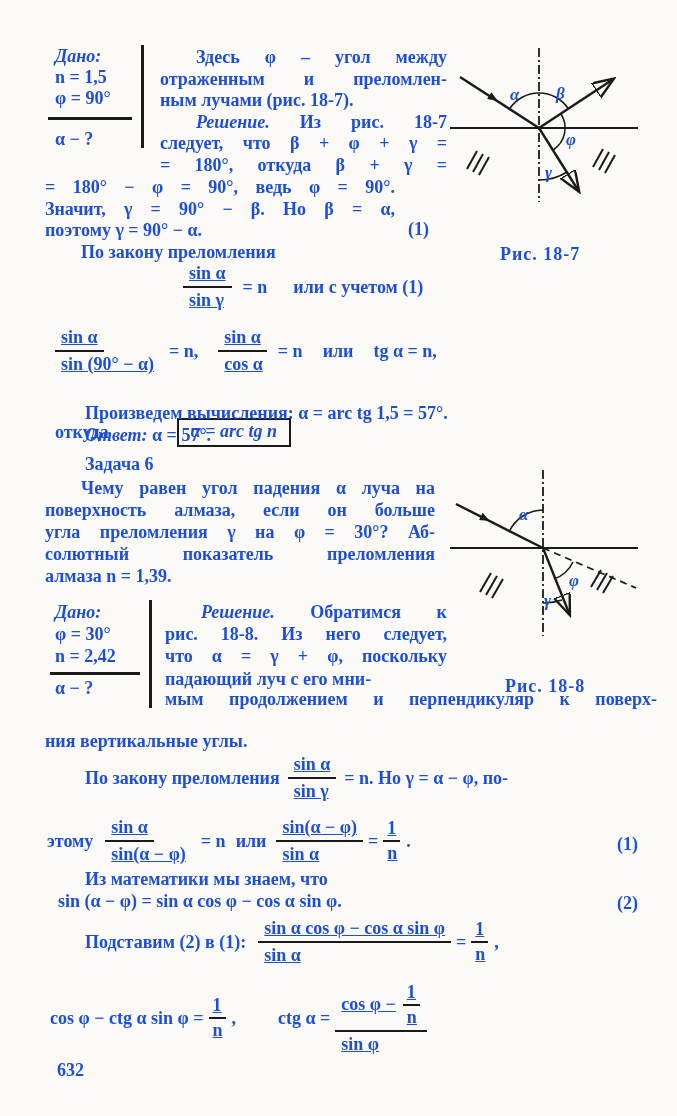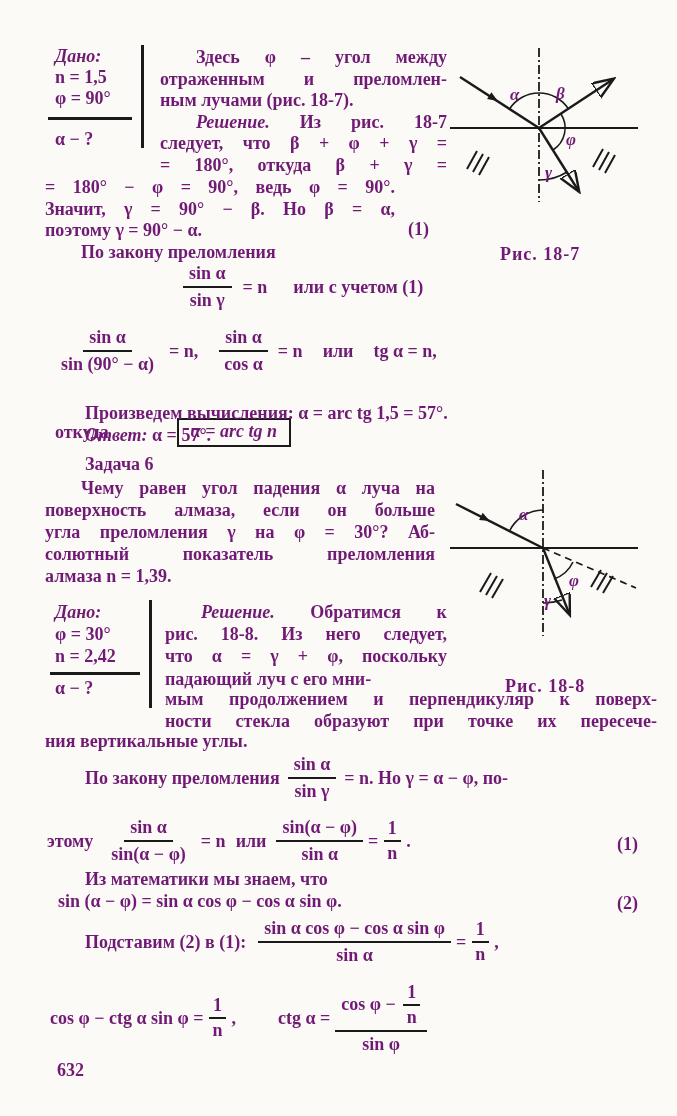--- a/index.html
+++ b/index.html
@@ -1,29 +1,29 @@
 <!DOCTYPE html>
 <html><head>
 <meta charset="utf-8">
 <style>
   html,body{margin:0;padding:0;background:#e8e8e4;}
   #page{
     position:relative;width:677px;height:1116px;margin:0 auto;
-    background:#fbfaf6;color:#701a75;overflow:hidden;
+    background:#fbfaf6;color:#1d4ed8;overflow:hidden;
     font-family:"Liberation Serif","DejaVu Serif",serif;
     font-weight:700;font-size:18px;
   }
   .col{position:absolute;}
   .col > div{min-height:1em;}
   .jl{text-align:justify;text-align-last:justify;}
   .ind{text-indent:36px;}
   .nw{white-space:nowrap;}
   .it{font-style:italic;}
   .eqrow{position:absolute;display:flex;align-items:center;white-space:nowrap;}
-  .frac{display:inline-flex;flex-direction:column;align-items:center;margin:0 5px;}
+  .frac{display:inline-flex;flex-direction:column;align-items:flex-start;margin:0 5px;text-decoration:underline;}
   .fnum{display:block;padding:0 6px 2px;border-bottom:2px solid #1a1a1a;text-align:center;}
   .fden{display:block;padding:2px 6px 0;text-align:center;}
   .frac.sm .fnum{padding:0 4px 1px;}
   .frac.sm .fden{padding:1px 4px 0;}
   .nrow{display:flex;align-items:center;}
   .box{display:inline-block;border:2px solid #1a1a1a;padding:1px 12px 3px;font-style:italic;}
   .eqnum{position:absolute;white-space:nowrap;}
   .vbar{position:absolute;width:3px;background:#1a1a1a;}
   .hrule{position:absolute;height:2.5px;background:#1a1a1a;}
   .fig{position:absolute;}
@@ -168,21 +168,20 @@
   <div class="vbar" style="left:149px;top:600px;height:108px;"></div>
 
   <div class="col" style="left:165px;top:601px;width:282px;line-height:22.2px;">
     <div class="jl ind"><span class="it">Решение.</span><span> Обратимся к</span></div>
     <div class="jl">рис. 18-8. Из него следует,</div>
     <div class="jl">что α = γ + φ, поскольку</div>
     <div>падающий луч с его мни-</div>
   </div>
   <div class="col" style="left:165px;top:688px;width:492px;line-height:22.2px;">
     <div class="jl">мым продолжением и перпендикуляр к поверх-</div>
-    <div class="jl">ности стекла образуют при точке их пересече-</div>
   </div>
   <div class="col nw" style="left:45px;top:731px;">ния вертикальные углы.</div>
 
   <div class="eqrow" style="left:85px;top:754px;height:48px;">
     <span>По закону преломления</span>
     <span class="frac" style="margin:0 8px;">
       <span class="fnum">sin α</span>
       <span class="fden">sin γ</span>
     </span>
     <span>= n. Но γ = α − φ, по-</span>

